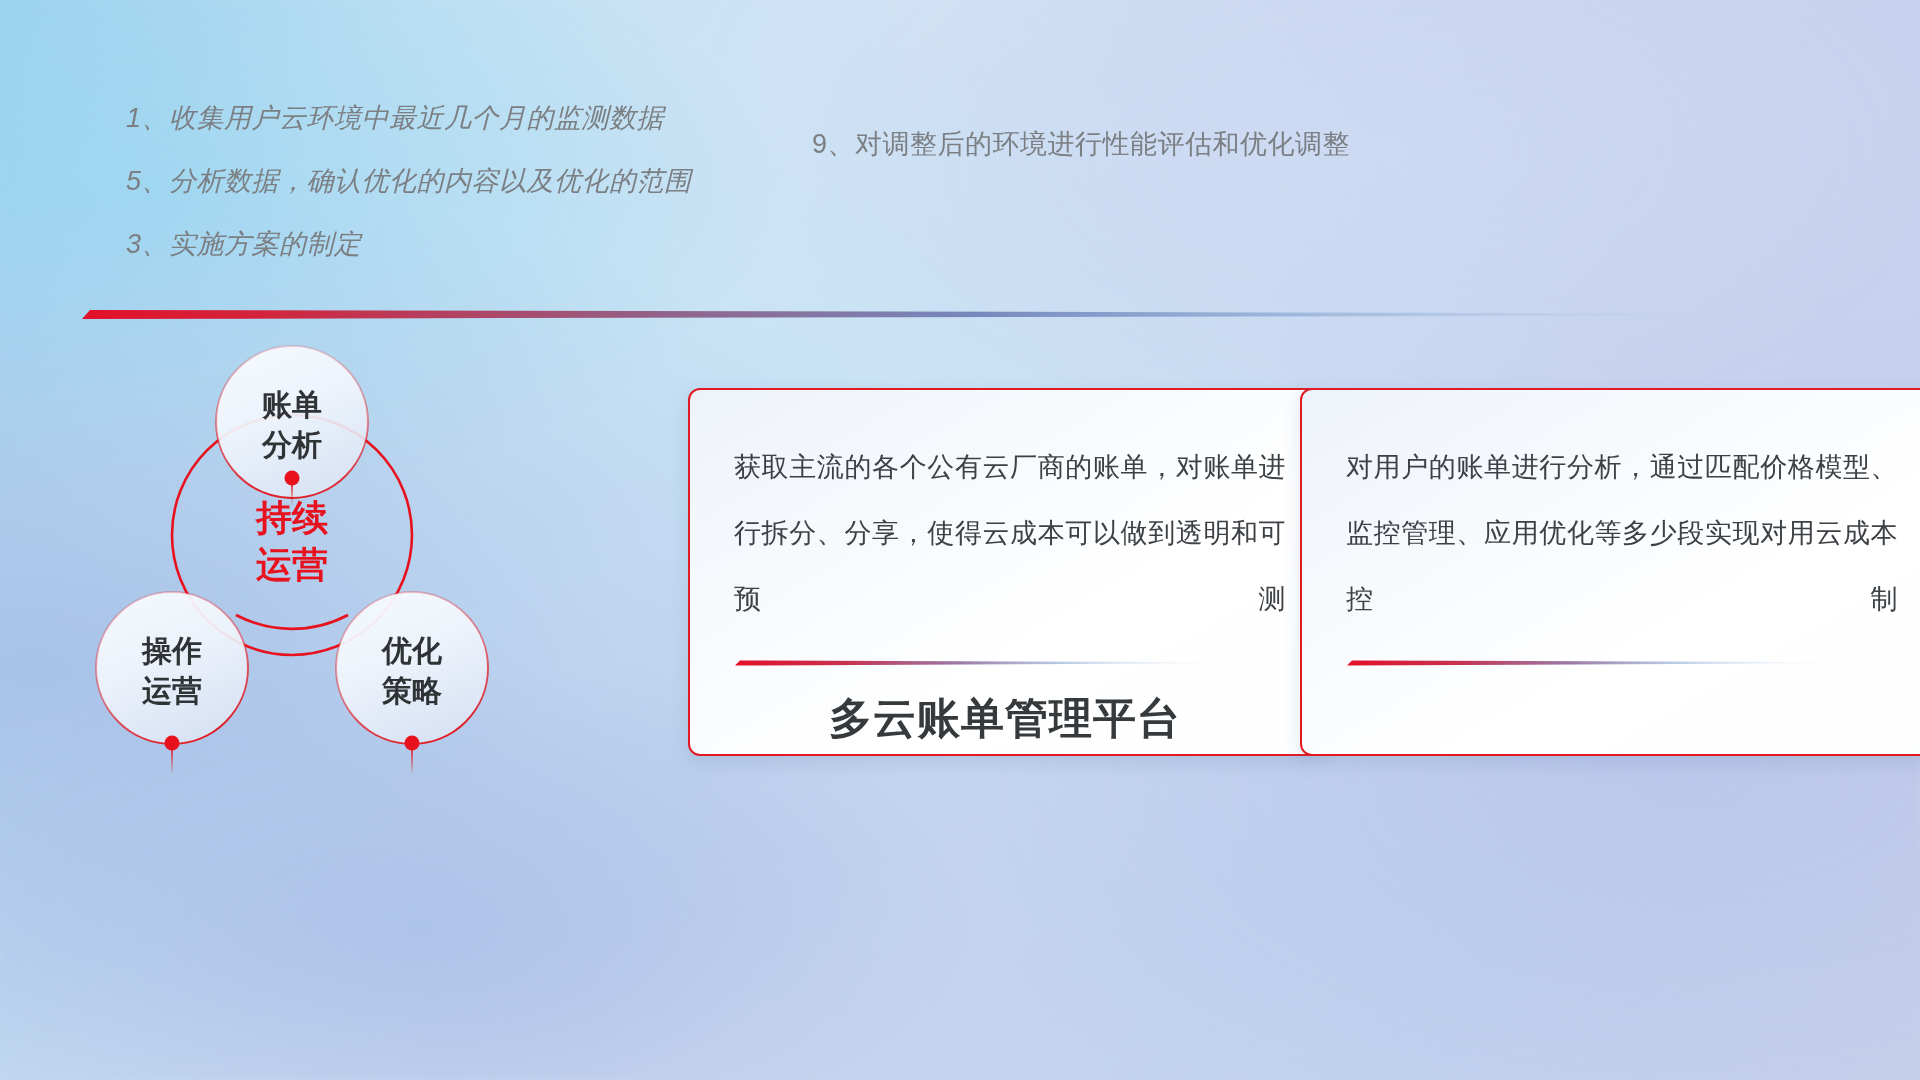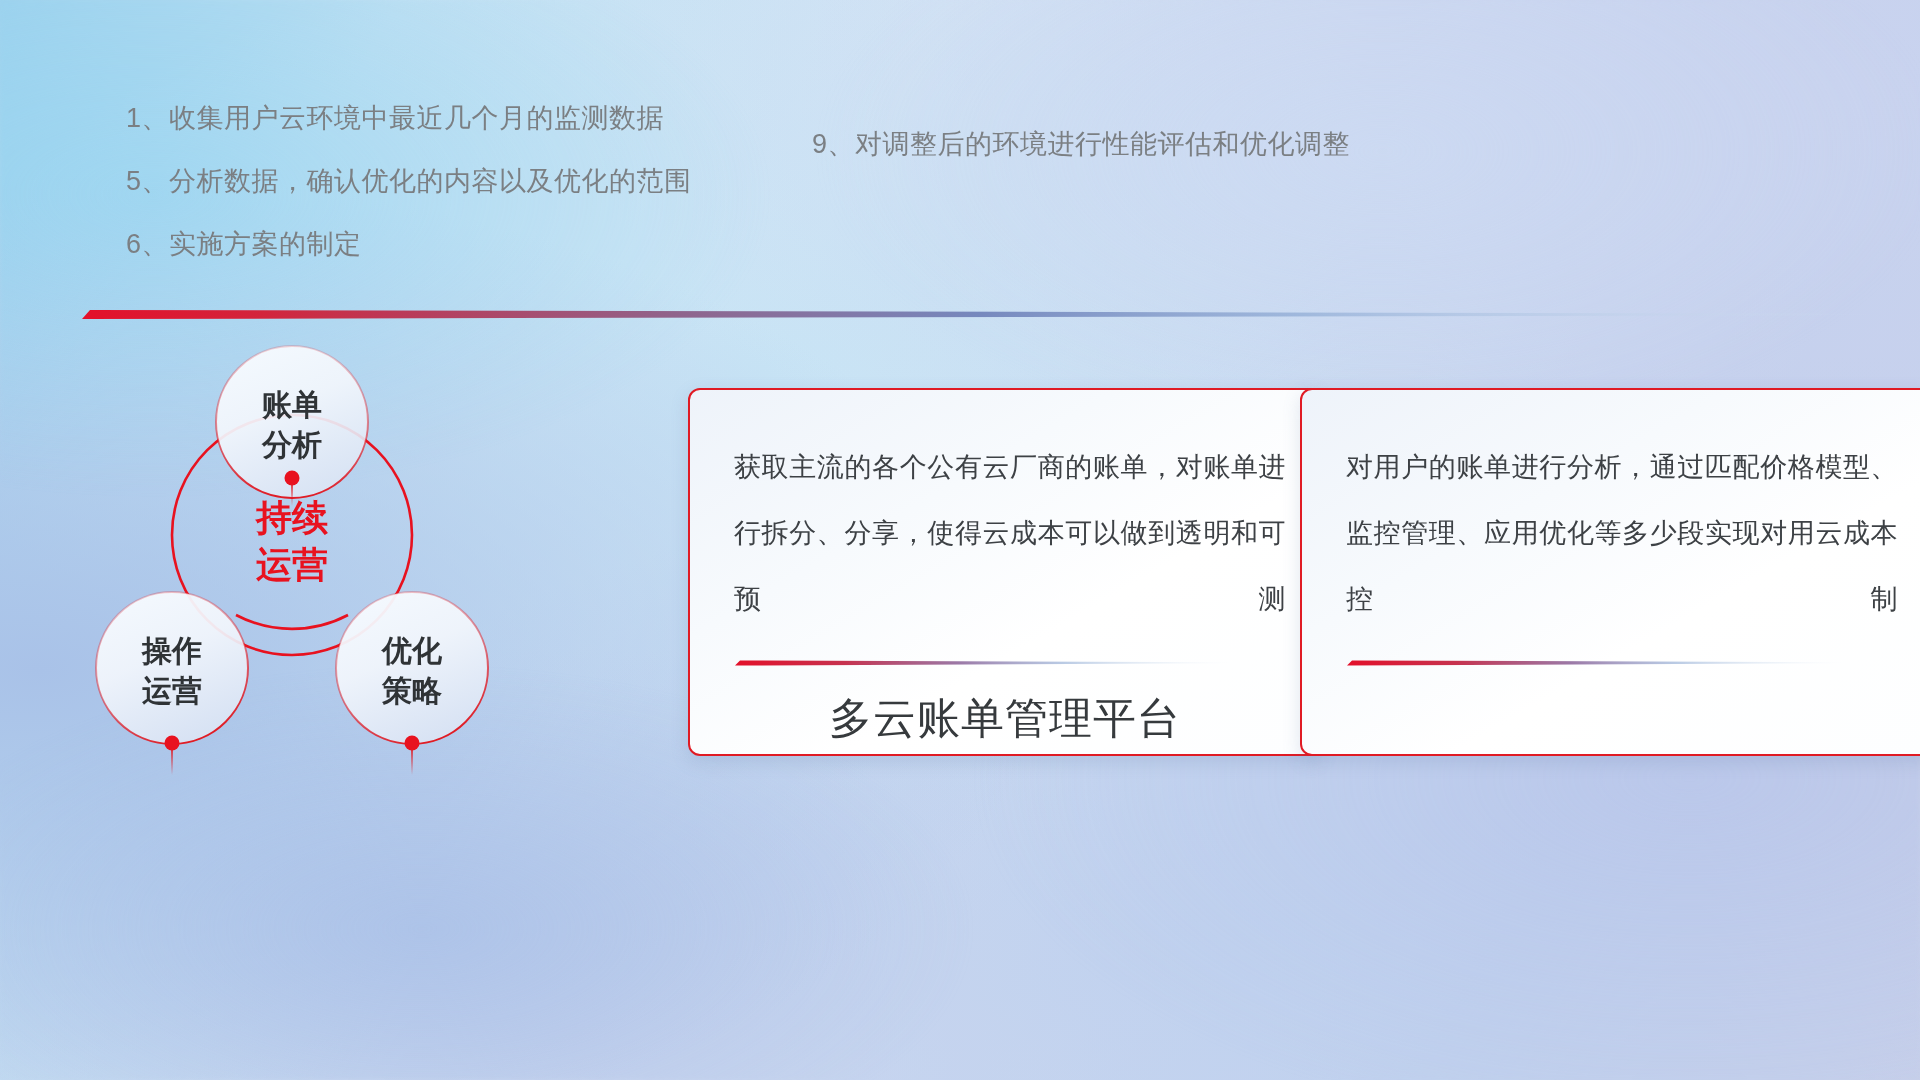--- a/index.html
+++ b/index.html
@@ -27,21 +27,21 @@
       radial-gradient(40% 34% at 22% 86%, rgba(158,183,228,.5) 0%, rgba(158,183,228,0) 72%),
       radial-gradient(52% 46% at 88% 72%, rgba(178,190,232,.45) 0%, rgba(178,190,232,0) 72%),
       radial-gradient(40% 36% at 72% 14%, rgba(206,221,244,.5) 0%, rgba(206,221,244,0) 74%);
     filter:blur(2px);
   }
 
   
   .bullets{ position:absolute; color:#7b7f83; font-size:27px; letter-spacing:.5px; }
   .bullets .row{ white-space:nowrap; }
   #bullets-left { left:126px; top:100px; }
-  #bullets-left .row{ margin-bottom:27px; }
+  #bullets-left .row{ margin-bottom:27px;font-style:italic; }
   #bullets-right{ left:812px; top:126px; }
   #bullets-right .row{ margin-bottom:27px; }
 
   
   #main-divider{ position:absolute; left:80px; top:292px; width:1800px; height:40px; }
 
   
   #venn{ position:absolute; left:60px; top:285px; width:520px; height:510px; }
 
   
@@ -57,34 +57,34 @@
   .card-body{
     position:absolute; left:44px; right:34px; top:44px;
     font-size:27px; color:#3d4145; line-height:66px; letter-spacing:.4px;
     text-align:justify; text-align-last:justify;
   }
   .card-rule{
     position:absolute; left:44px; right:28px; top:268px; height:9px;
   }
   .card-title{
     position:absolute; left:0; right:0; top:300px;
-    text-align:center; font-size:43px; font-weight:normal; color:#363a3d;
+    text-align:center; font-size:43px; font-weight:bold; color:#363a3d;
     letter-spacing:1px;
   }
 </style>
 </head>
 <body>
 
 <div id="bg-base"></div>
 <div id="bg-soft"></div>
 
 <div class="bullets" id="bullets-left">
   <div class="row">1、收集用户云环境中最近几个月的监测数据</div>
   <div class="row">5、分析数据，确认优化的内容以及优化的范围</div>
-  <div class="row">6、实施方案的制定</div>
+  <div class="row">3、实施方案的制定</div>
 </div>
 
 <div class="bullets" id="bullets-right">
   <div class="row">9、对调整后的环境进行性能评估和优化调整</div>
 </div>
 
 <svg id="main-divider" viewBox="0 0 1800 40" preserveAspectRatio="none">
   <defs>
     <linearGradient id="dividerGrad" x1="0" y1="0" x2="1" y2="0">
       <stop offset="0" stop-color="#e3102a" stop-opacity="1"></stop>

